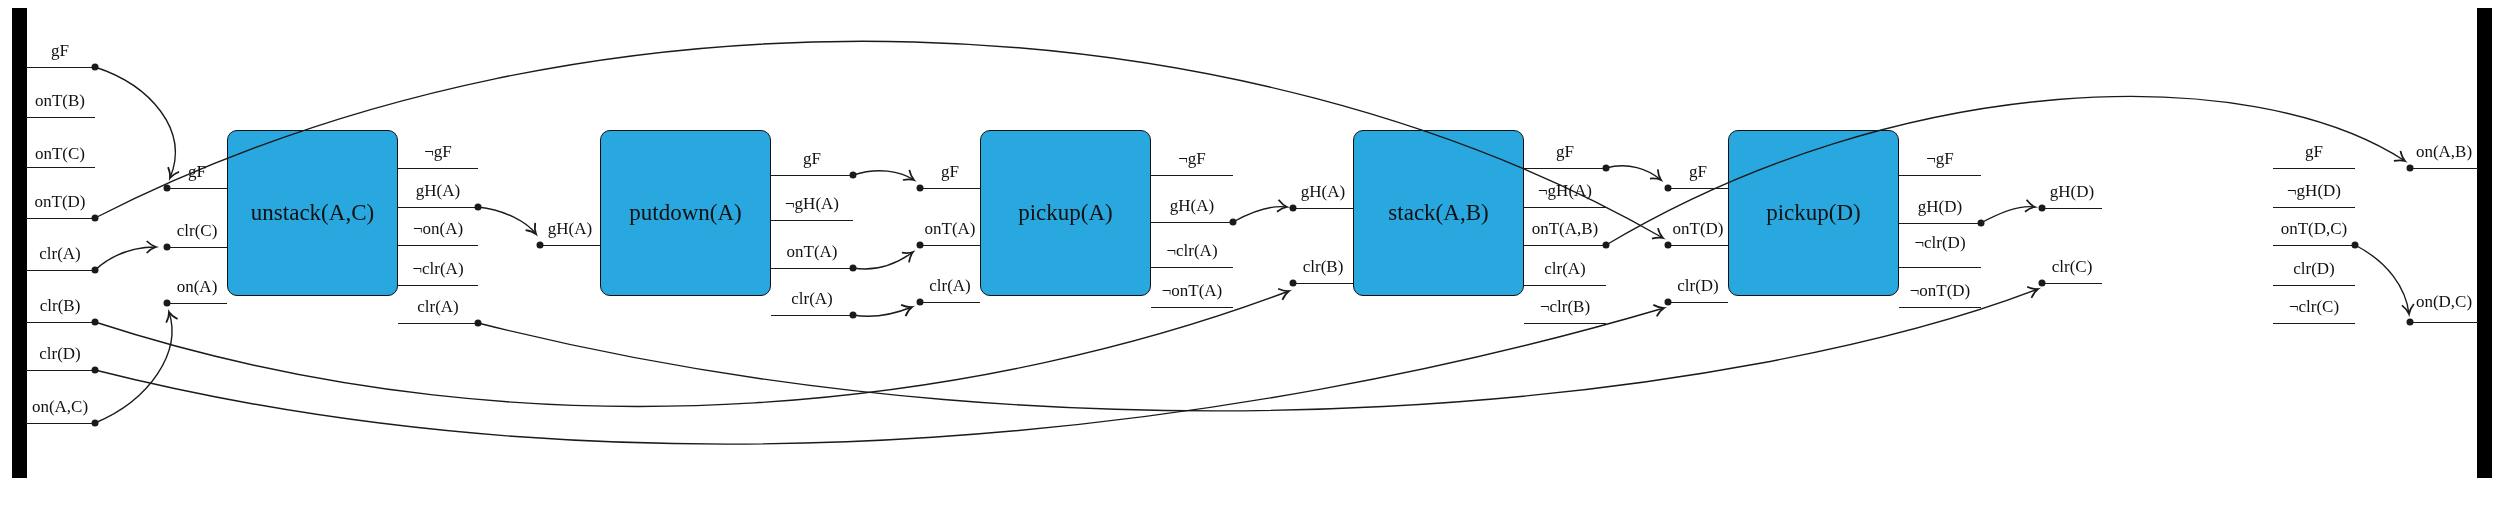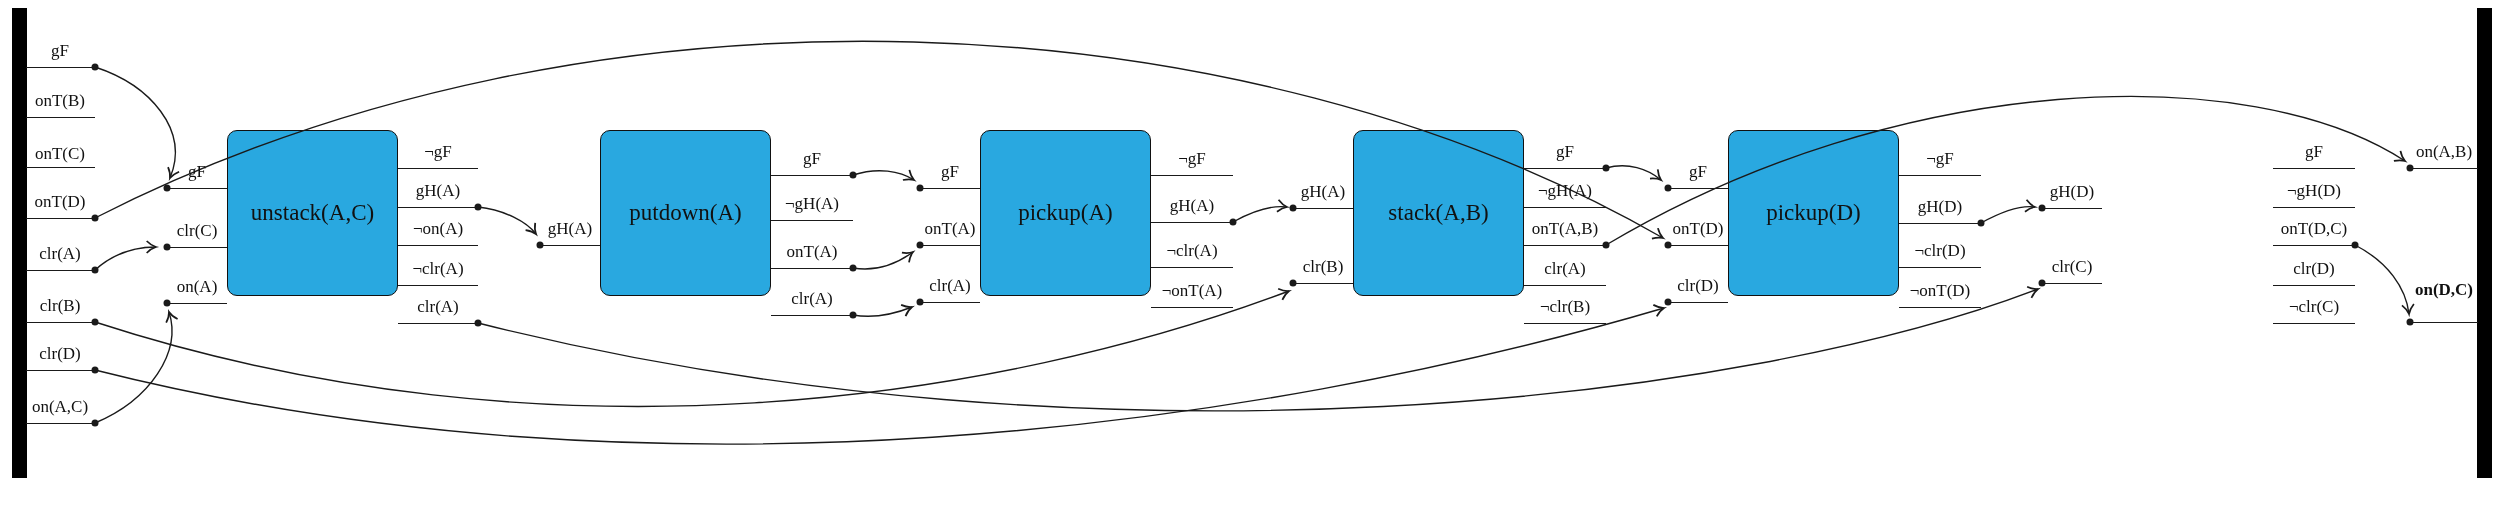--- a/index.html
+++ b/index.html
@@ -152,21 +152,21 @@
   <span class="lbl" style="left:1698px;top:162px;">gF</span>
   <span class="lbl" style="left:1698px;top:219px;">onT(D)</span>
   <span class="lbl" style="left:1698px;top:276px;">clr(D)</span>
 
   <i class="ln" style="left:1899px;top:175px;width:82px;"></i>
   <i class="ln" style="left:1899px;top:223px;width:82px;"></i>
   <i class="ln" style="left:1899px;top:267px;width:82px;"></i>
   <i class="ln" style="left:1899px;top:307px;width:82px;"></i>
   <span class="lbl" style="left:1940px;top:149px;">¬gF</span>
   <span class="lbl" style="left:1940px;top:197px;">gH(D)</span>
-  <span class="lbl" style="left:1940px;top:241px;">¬clr(D)</span>
+  <span class="lbl" style="left:1940px;top:233px;">¬clr(D)</span>
   <span class="lbl" style="left:1940px;top:281px;">¬onT(D)</span>
 
   <i class="ln" style="left:2042px;top:208px;width:60px;"></i>
   <i class="ln" style="left:2042px;top:283px;width:60px;"></i>
   <span class="lbl" style="left:2072px;top:182px;">gH(D)</span>
   <span class="lbl" style="left:2072px;top:257px;">clr(C)</span>
 
   <i class="ln" style="left:2273px;top:168px;width:82px;"></i>
   <i class="ln" style="left:2273px;top:207px;width:82px;"></i>
   <i class="ln" style="left:2273px;top:245px;width:82px;"></i>
@@ -174,21 +174,21 @@
   <i class="ln" style="left:2273px;top:323px;width:82px;"></i>
   <span class="lbl" style="left:2314px;top:142px;">gF</span>
   <span class="lbl" style="left:2314px;top:181px;">¬gH(D)</span>
   <span class="lbl" style="left:2314px;top:219px;">onT(D,C)</span>
   <span class="lbl" style="left:2314px;top:259px;">clr(D)</span>
   <span class="lbl" style="left:2314px;top:297px;">¬clr(C)</span>
 
   <i class="ln" style="left:2410px;top:168px;width:68px;"></i>
   <i class="ln" style="left:2410px;top:322px;width:68px;"></i>
   <span class="lbl" style="left:2444px;top:142px;">on(A,B)</span>
-  <span class="lbl" style="left:2444px;top:280px;font-weight:bold;">on(D,C)</span>
+  <span class="lbl" style="left:2444px;top:292px;">on(D,C)</span>
 
   <b class="dot" style="left:95px;top:67px;"></b>
   <b class="dot" style="left:95px;top:218px;"></b>
   <b class="dot" style="left:95px;top:270px;"></b>
   <b class="dot" style="left:95px;top:322px;"></b>
   <b class="dot" style="left:95px;top:370px;"></b>
   <b class="dot" style="left:95px;top:423px;"></b>
   <b class="dot" style="left:167px;top:188px;"></b>
   <b class="dot" style="left:167px;top:247px;"></b>
   <b class="dot" style="left:167px;top:303px;"></b>

